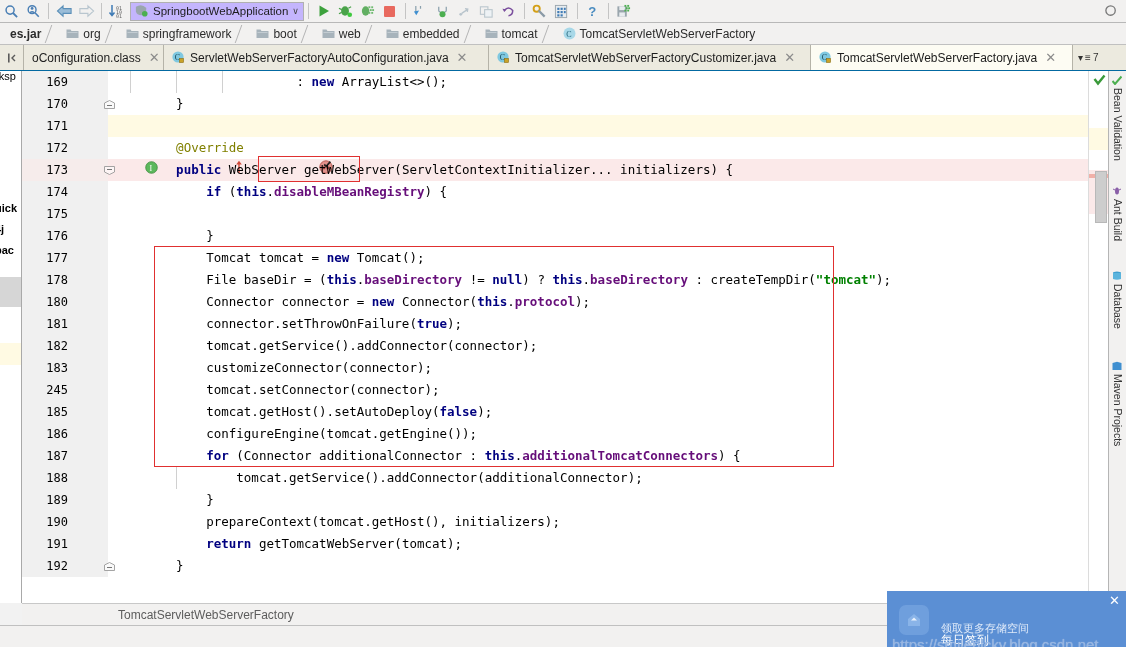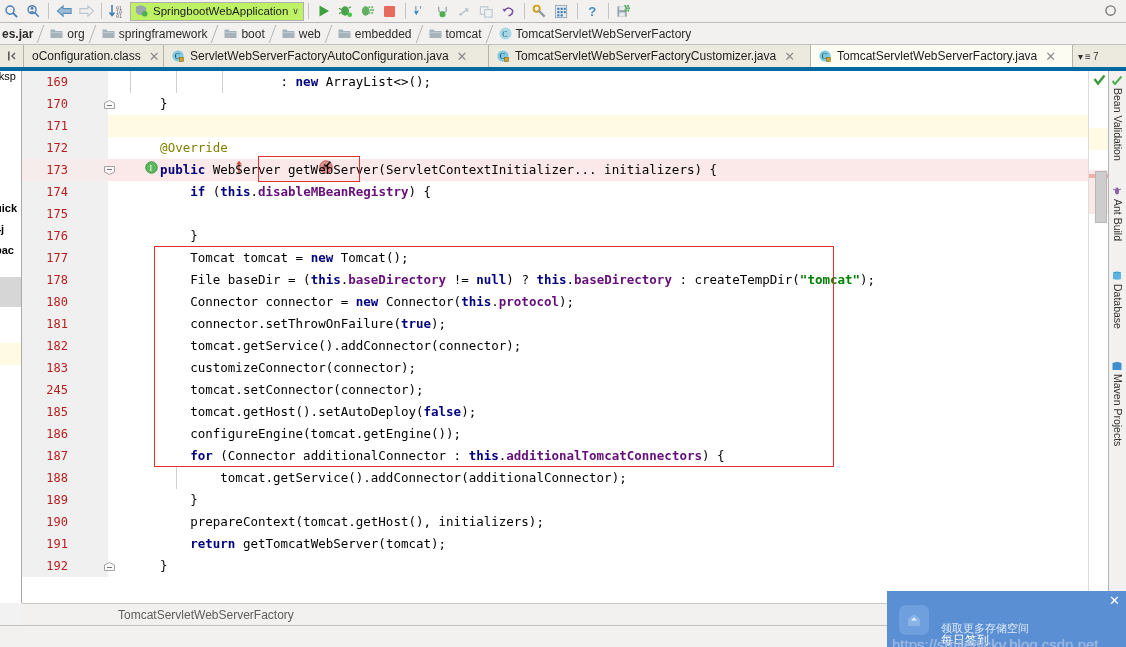--- a/index.html
+++ b/index.html
@@ -21,59 +21,59 @@
     display: flex; align-items: center;
   }
   .tb-sep { width: 1px; height: 16px; background: #c4c4c4; margin: 0 4px; flex: none; }
   .tb-btn {
     width: 22px; height: 20px; flex: none;
     display: flex; align-items: center; justify-content: center;
   }
   .tb-btn svg { display: block; }
   .run-config {
     height: 19px; min-width: 155px; flex: none;
-    background: #bef264; border: 1px solid #b0b0b0;
+    background: #c4b5fd; border: 1px solid #b0b0b0;
     display: flex; align-items: center; gap: 4px;
     padding: 0 4px 0 3px; margin-left: 2px;
     font-size: 11.5px; color: #1c1c1c;
   }
   .rc-label { white-space: nowrap; }
   .rc-caret { margin-left: auto; font-size: 9px; color: #444; }
   .tb-spacer { flex: 1 1 auto; }
 
   
   .breadcrumb {
     position: absolute; left: 0; top: 23px; width: 1126px; height: 22px;
     background: #f2f1f0;
     border-bottom: 1px solid #c0c0c0;
     display: flex; align-items: center;
     overflow: hidden;
   }
   .crumb {
     display: flex; align-items: center; gap: 4px;
     height: 22px; padding: 0 7px 0 10px;
     font-size: 12px; color: #2b2b2b;
-    position: relative; white-space: nowrap;
+    position: relative; white-space: nowrap; margin-left: 8px;
   }
   .crumb.first { font-weight: bold; padding-left: 2px; }
   .crumb::after {
     content: ""; position: absolute; right: -1px; top: 2px;
     width: 9px; height: 18px;
     border-right: 1px solid #b4b4b4;
     transform: skewX(-20deg);
   }
   .crumb:last-child::after { border-right: none; }
   .ic-folder { width: 13px; height: 11px; flex: none; }
   .ic-class { width: 13px; height: 13px; flex: none; }
 
   
   .tabbar {
     position: absolute; left: 0; top: 45px; width: 1126px; height: 26px;
     background: #eceadf;
-    border-bottom: 4px solid #0369a1;
+    border-bottom: 1px solid #0369a1;
     display: flex; align-items: stretch;
     overflow: hidden;
   }
   .tab-pin {
     width: 24px; flex: none;
     display: flex; align-items: center; justify-content: center;
     border-right: 1px solid #b5b3a8;
     background: #eceadf;
   }
   .tab {
@@ -124,32 +124,32 @@
     position: absolute; left: 0; top: 0; width: 1066px; height: 22px;
   }
   .bg-yellow { background: #fffae3; }
   .bg-pink { background: #fbe9e9; }
   .gutter-bg {
     position: absolute; left: 0; top: 0; width: 86px; height: 100%;
     background: #f0f0f0; border-right: 0;
   }
   .lnum {
     position: absolute; left: 0; top: 0; width: 46px;
-    text-align: right; color: #b91c1c; font-size: 12px;
+    text-align: right; color: #000000; font-size: 12px;
   }
   .gutter-icons {
     position: absolute; left: 48px; top: 0; height: 22px;
     display: flex; align-items: center; gap: 1px;
   }
   .fold {
     position: absolute; left: 80px; top: 0; height: 22px;
     width: 14px; display: flex; align-items: center; justify-content: center;
   }
   .code {
-    position: absolute; left: 108px; top: 0;
+    position: absolute; left: 124px; top: 0;
     white-space: pre;
     color: #000000;
   }
   .ind-guides { position: absolute; left: 108px; top: 0; height: 22px; }
   .ind-guides i {
     position: absolute; top: 0; width: 1px; height: 22px;
     background: #d0d0d0; display: block;
   }
 
   

